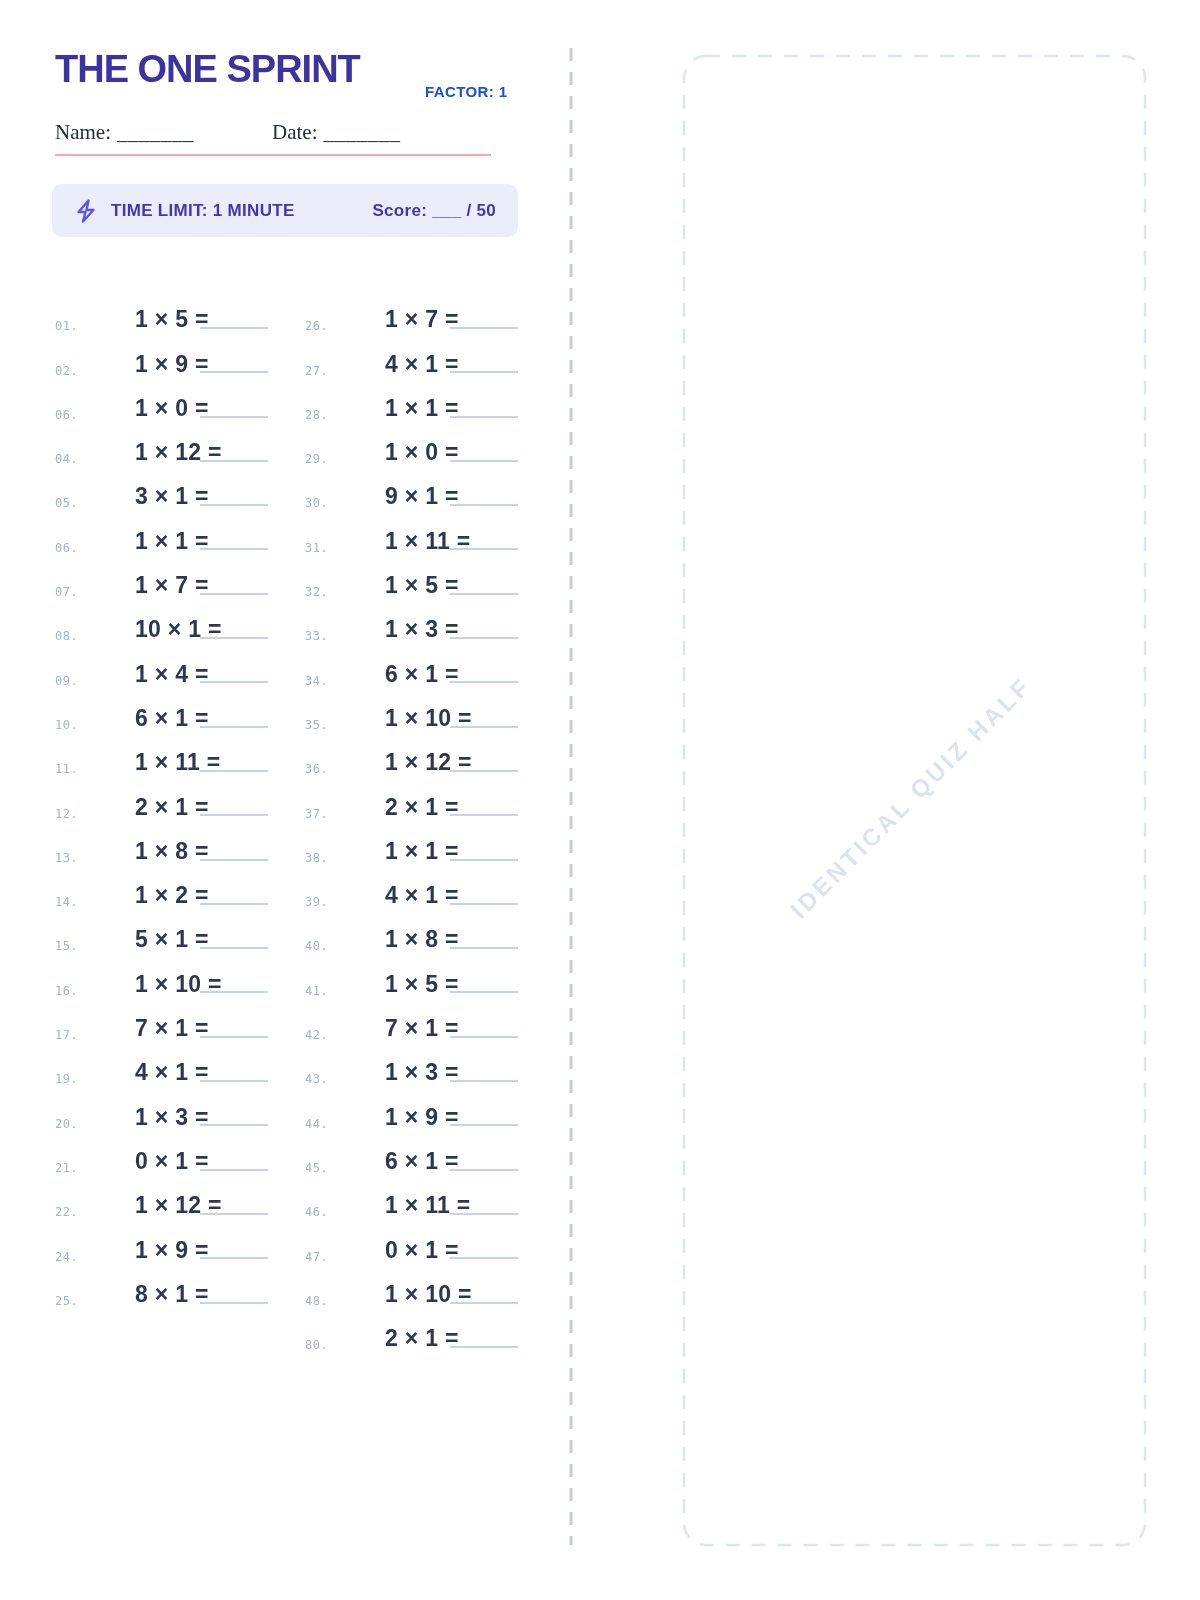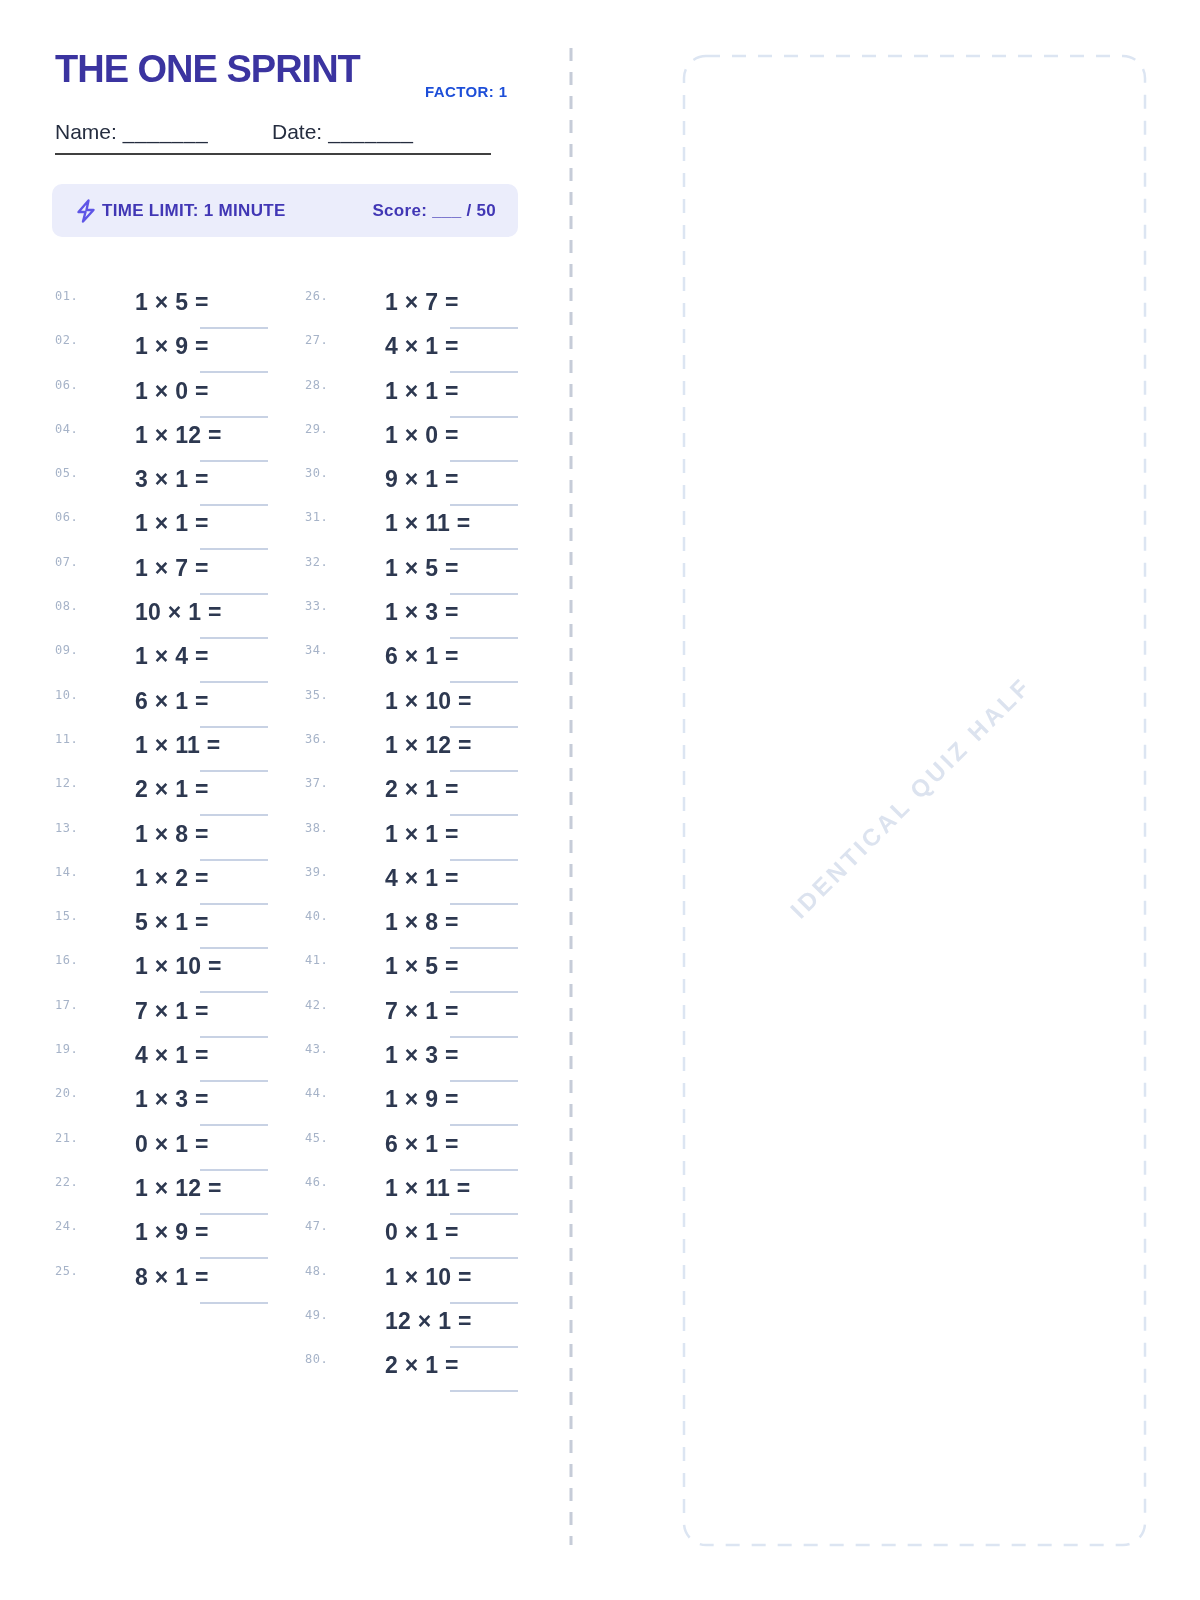--- a/index.html
+++ b/index.html
@@ -13,46 +13,47 @@
   }
   .factor {
     position:absolute; left:425px; top:83px;
     font-size:15px; font-weight:bold; letter-spacing:0.4px;
     color:#1d4ed8;
   }
 
   .fields { position:absolute; left:55px; top:120px; display:flex; }
   .field {
     font-size:21px; color:#252d3f; font-weight:500;
-    border-bottom:2px solid #404040; padding-bottom:9px;
+    border-bottom:2px solid #fca5a5; padding-bottom:9px;
     white-space:nowrap;
+    font-family:Liberation Serif, serif;
   }
   .field.name { width:217px; }
   .field.date { width:219px; }
   .blankline { margin-left:6px; letter-spacing:0.5px; }
 
   .banner {
     position:absolute; left:52px; top:184px; width:422px; height:53px;
     background:#ebedfb; border-radius:10px;
     display:flex; align-items:center; padding:0 22px;
   }
   .banner .bolt { flex:none; width:24px; height:26px; }
   .banner .tl {
-    margin-left:4px; font-size:17px; font-weight:bold;
+    margin-left:13px; font-size:17px; font-weight:bold;
     color:#4137b5; letter-spacing:0.3px;
   }
   .banner .score {
     margin-left:auto; font-size:17px; font-weight:bold;
     color:#4137b5; letter-spacing:0.3px;
   }
 
   .problems { position:absolute; left:55px; top:289px; display:flex; }
   .pcol { width:213px; display:flex; flex-direction:column; }
   .pcol + .pcol { margin-left:37px; }
-  .prow { position:relative; height:44.3px; display:flex; align-items:flex-start; }
+  .prow { position:relative; height:44.3px; display:flex; align-items:flex-end; }
   .num {
     flex:none; width:32px;
     font-family:"DejaVu Sans Mono", monospace;
     font-size:12px; color:#a6b3c8; letter-spacing:0.5px;
   }
   .prob {
     font-size:23px; font-weight:600; color:#2d3850;
     letter-spacing:0.3px; white-space:nowrap;margin-left:48px;
   }
   .ablank {
@@ -322,25 +323,20 @@
           <span class="num">47.</span>
           <span class="prob">0 × 1 =</span>
           <span class="ablank"></span>
         </div>
         <div class="prow">
           <span class="num">48.</span>
           <span class="prob">1 × 10 =</span>
           <span class="ablank"></span>
         </div>
         <div class="prow">
-          <span class="num">49.</span>
-          <span class="prob">12 × 1 =</span>
-          <span class="ablank"></span>
-        </div>
-        <div class="prow">
           <span class="num">80.</span>
           <span class="prob">2 × 1 =</span>
           <span class="ablank"></span>
         </div>
       </div>
   </div>
 
   <svg class="overlay" width="1200" height="1600" viewBox="0 0 1200 1600">
     <line x1="571" y1="48" x2="571" y2="1545" stroke="#c6ccd8" stroke-width="3" stroke-dasharray="13 11"></line>
     <rect x="684" y="56" width="461" height="1489" rx="22" fill="none" stroke="#dce5f2" stroke-width="2.5" stroke-dasharray="14 12"></rect>

